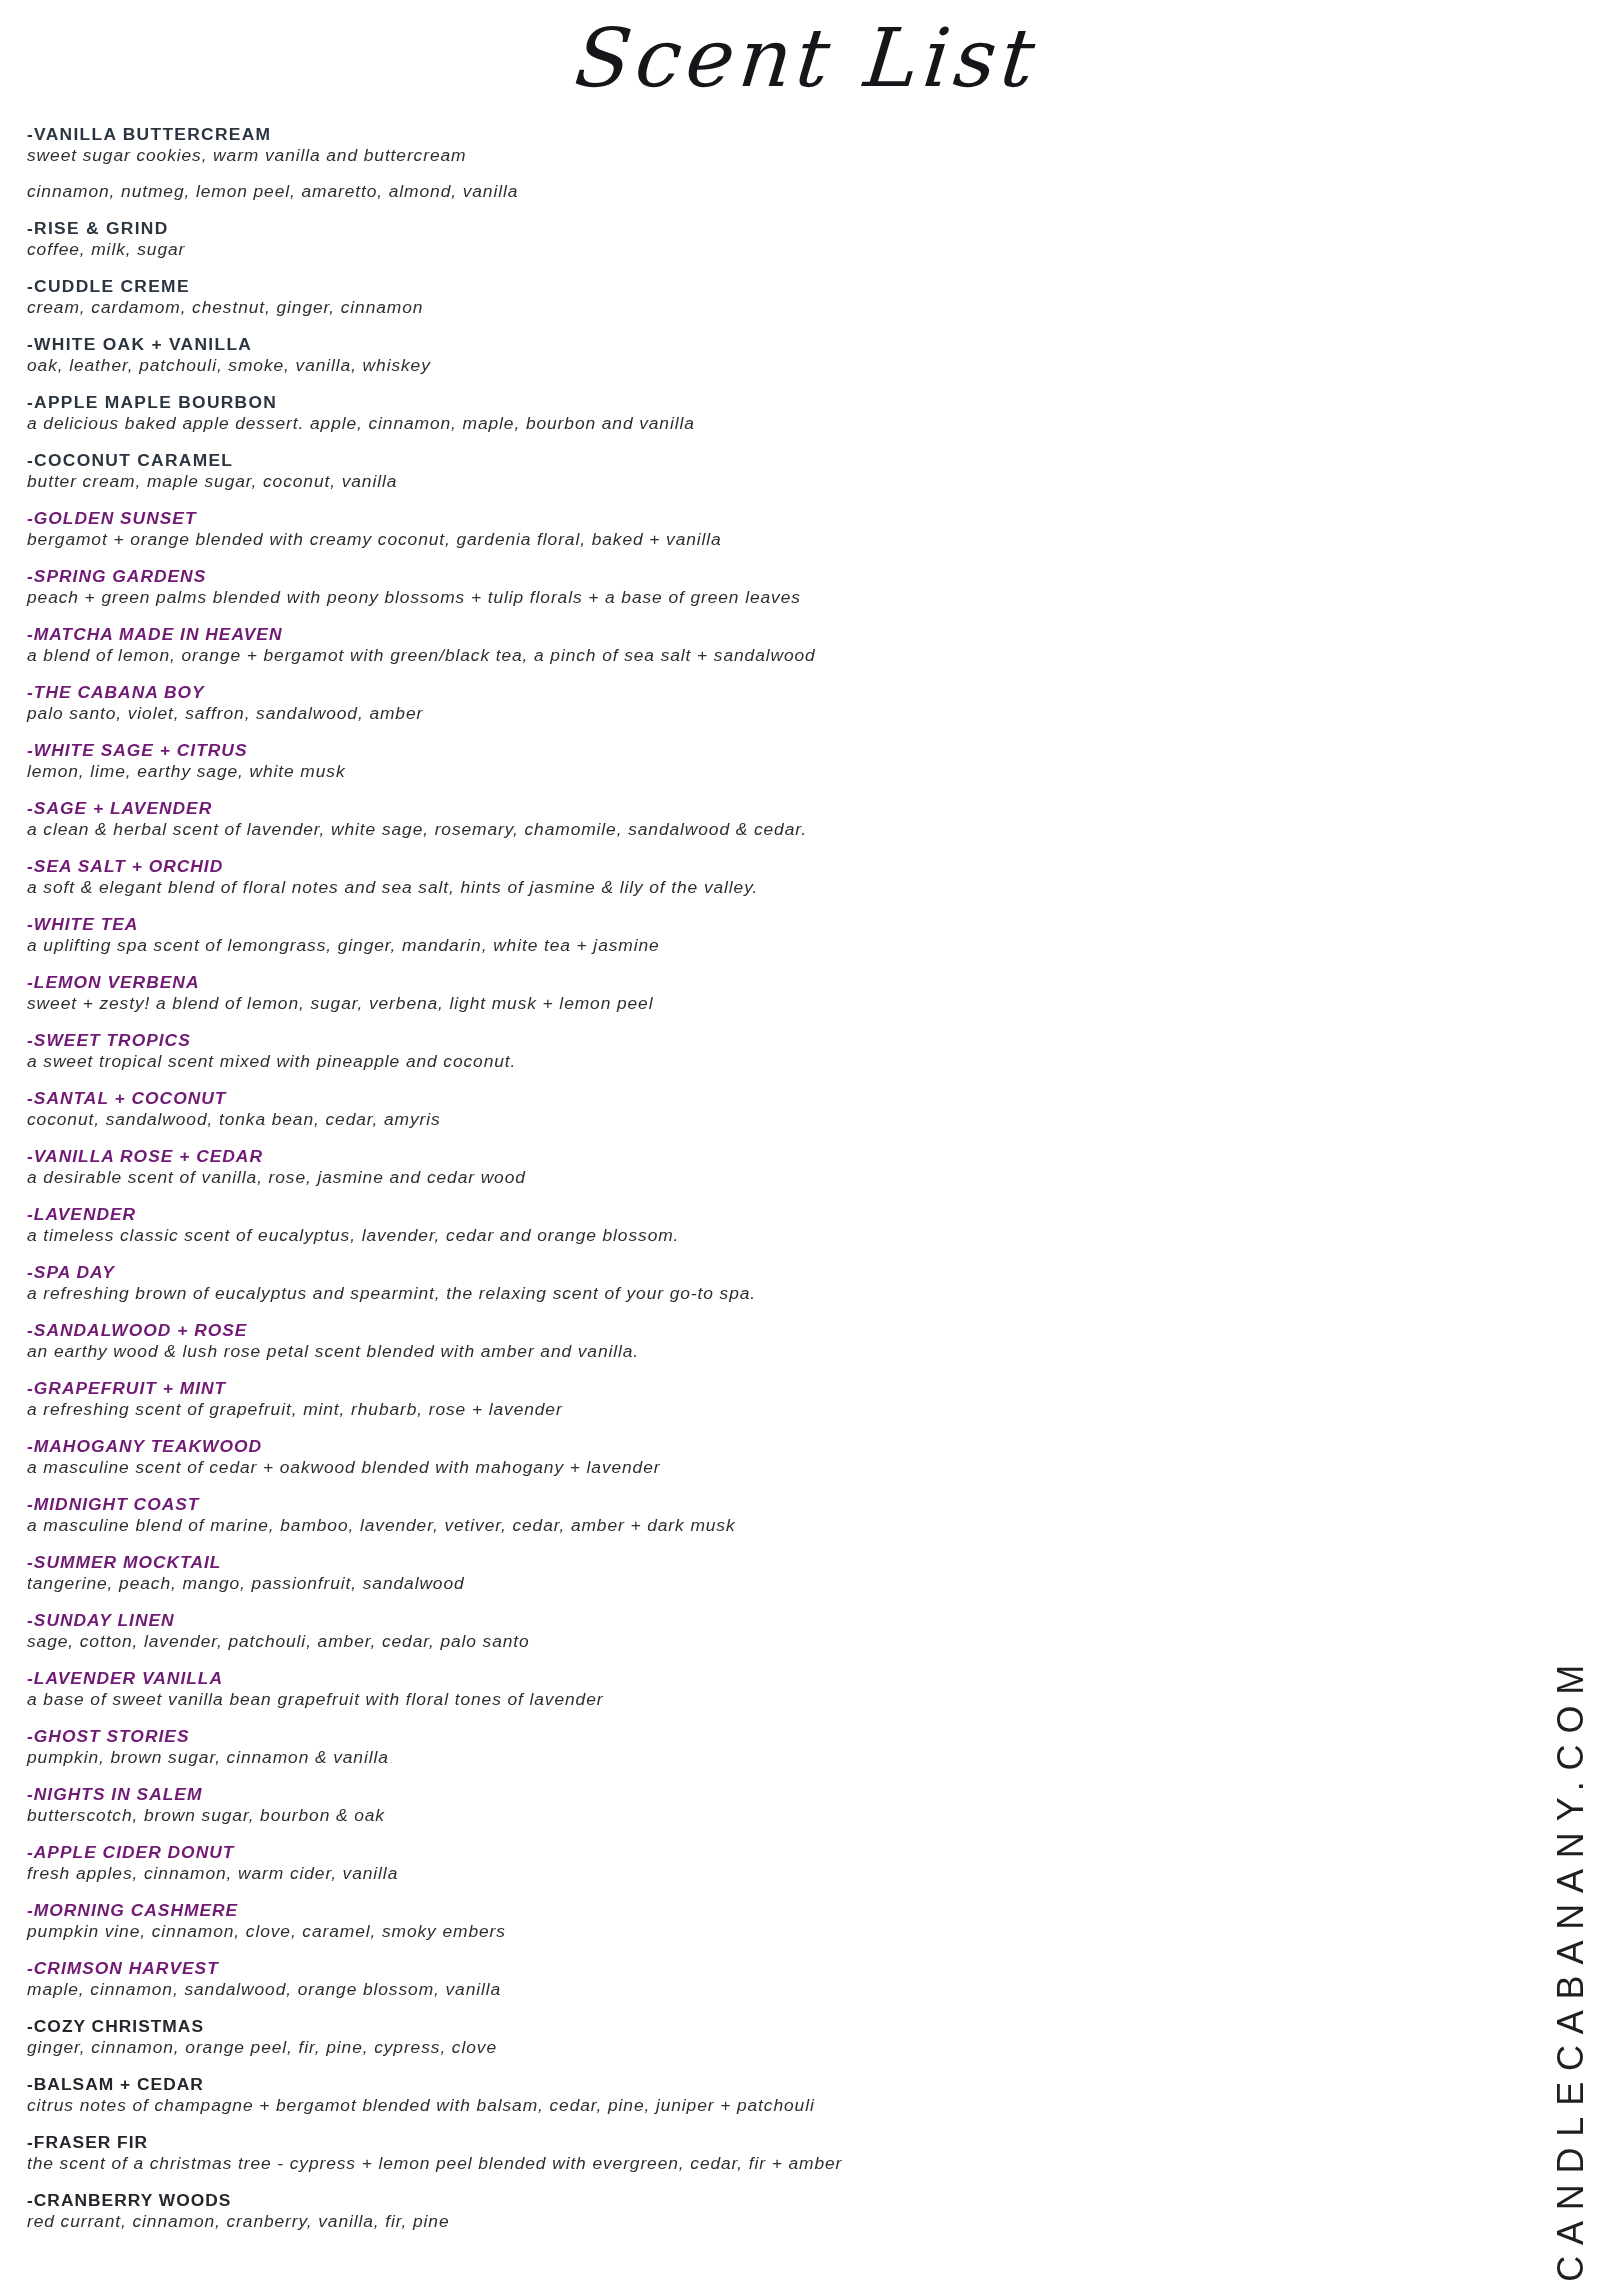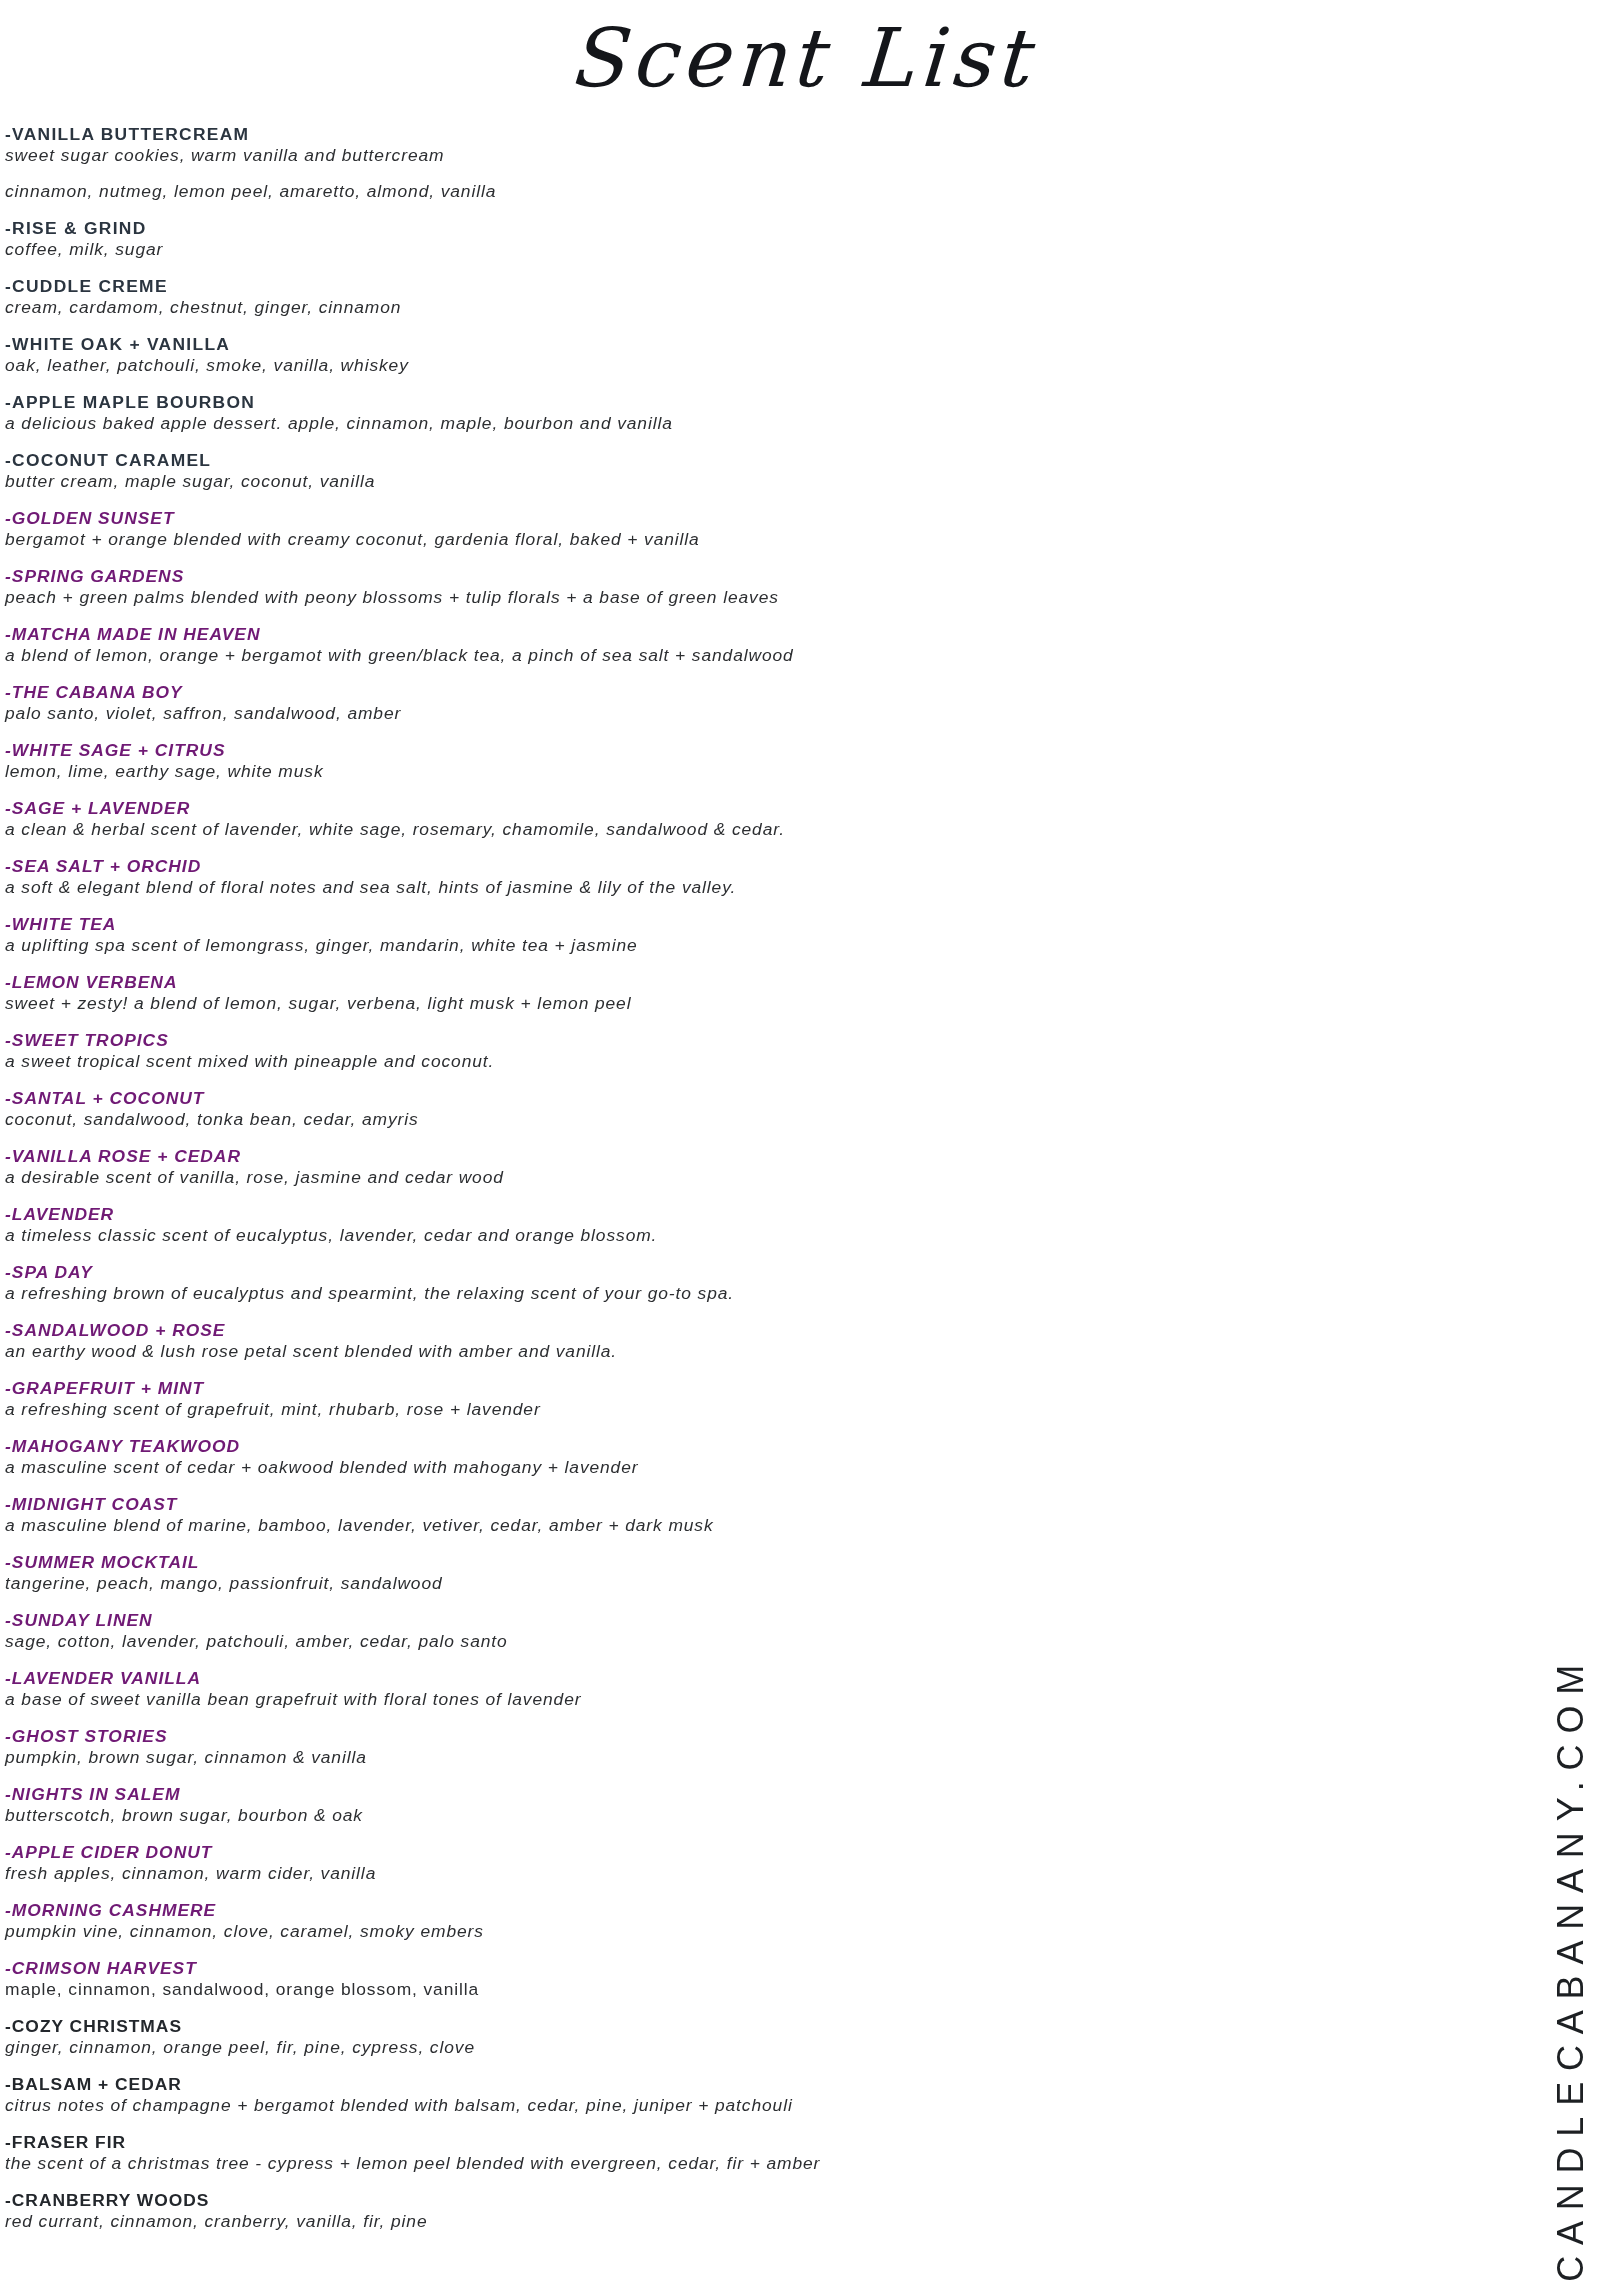--- a/index.html
+++ b/index.html
@@ -21,21 +21,21 @@
     font-family: "DejaVu Serif", serif;
     font-style: italic;
     font-size: 81px;
     line-height: 116px;
     height: 123px;
     letter-spacing: 5px;
     color: #14161a;
     transform: skewX(-6deg);
   }
   .scent-list {
-    padding-left: 5px;
+    padding-left: 27px;
     padding-right: 100px;
   }
   .scent-item {
     margin-bottom: 14px;
   }
   .scent-name {
     font-size: 17.4px;
     line-height: 22.4px;
     font-weight: 700;
     letter-spacing: 1.3px;
@@ -54,20 +54,21 @@
     color: #23272c;
     letter-spacing: 1px;
   }
   .scent-notes {
     font-size: 17.4px;
     line-height: 21.6px;
     font-weight: 400;
     letter-spacing: 0.9px;
     color: #2c2e31;
     white-space: nowrap;
+    font-style: italic;
   }
   .scent-notes.style-italic {
     font-style: italic;
   }
   .site-url {
     position: absolute;
     right: 21.6px;
     bottom: 13.3px;
     writing-mode: vertical-rl;
     transform: rotate(180deg);

